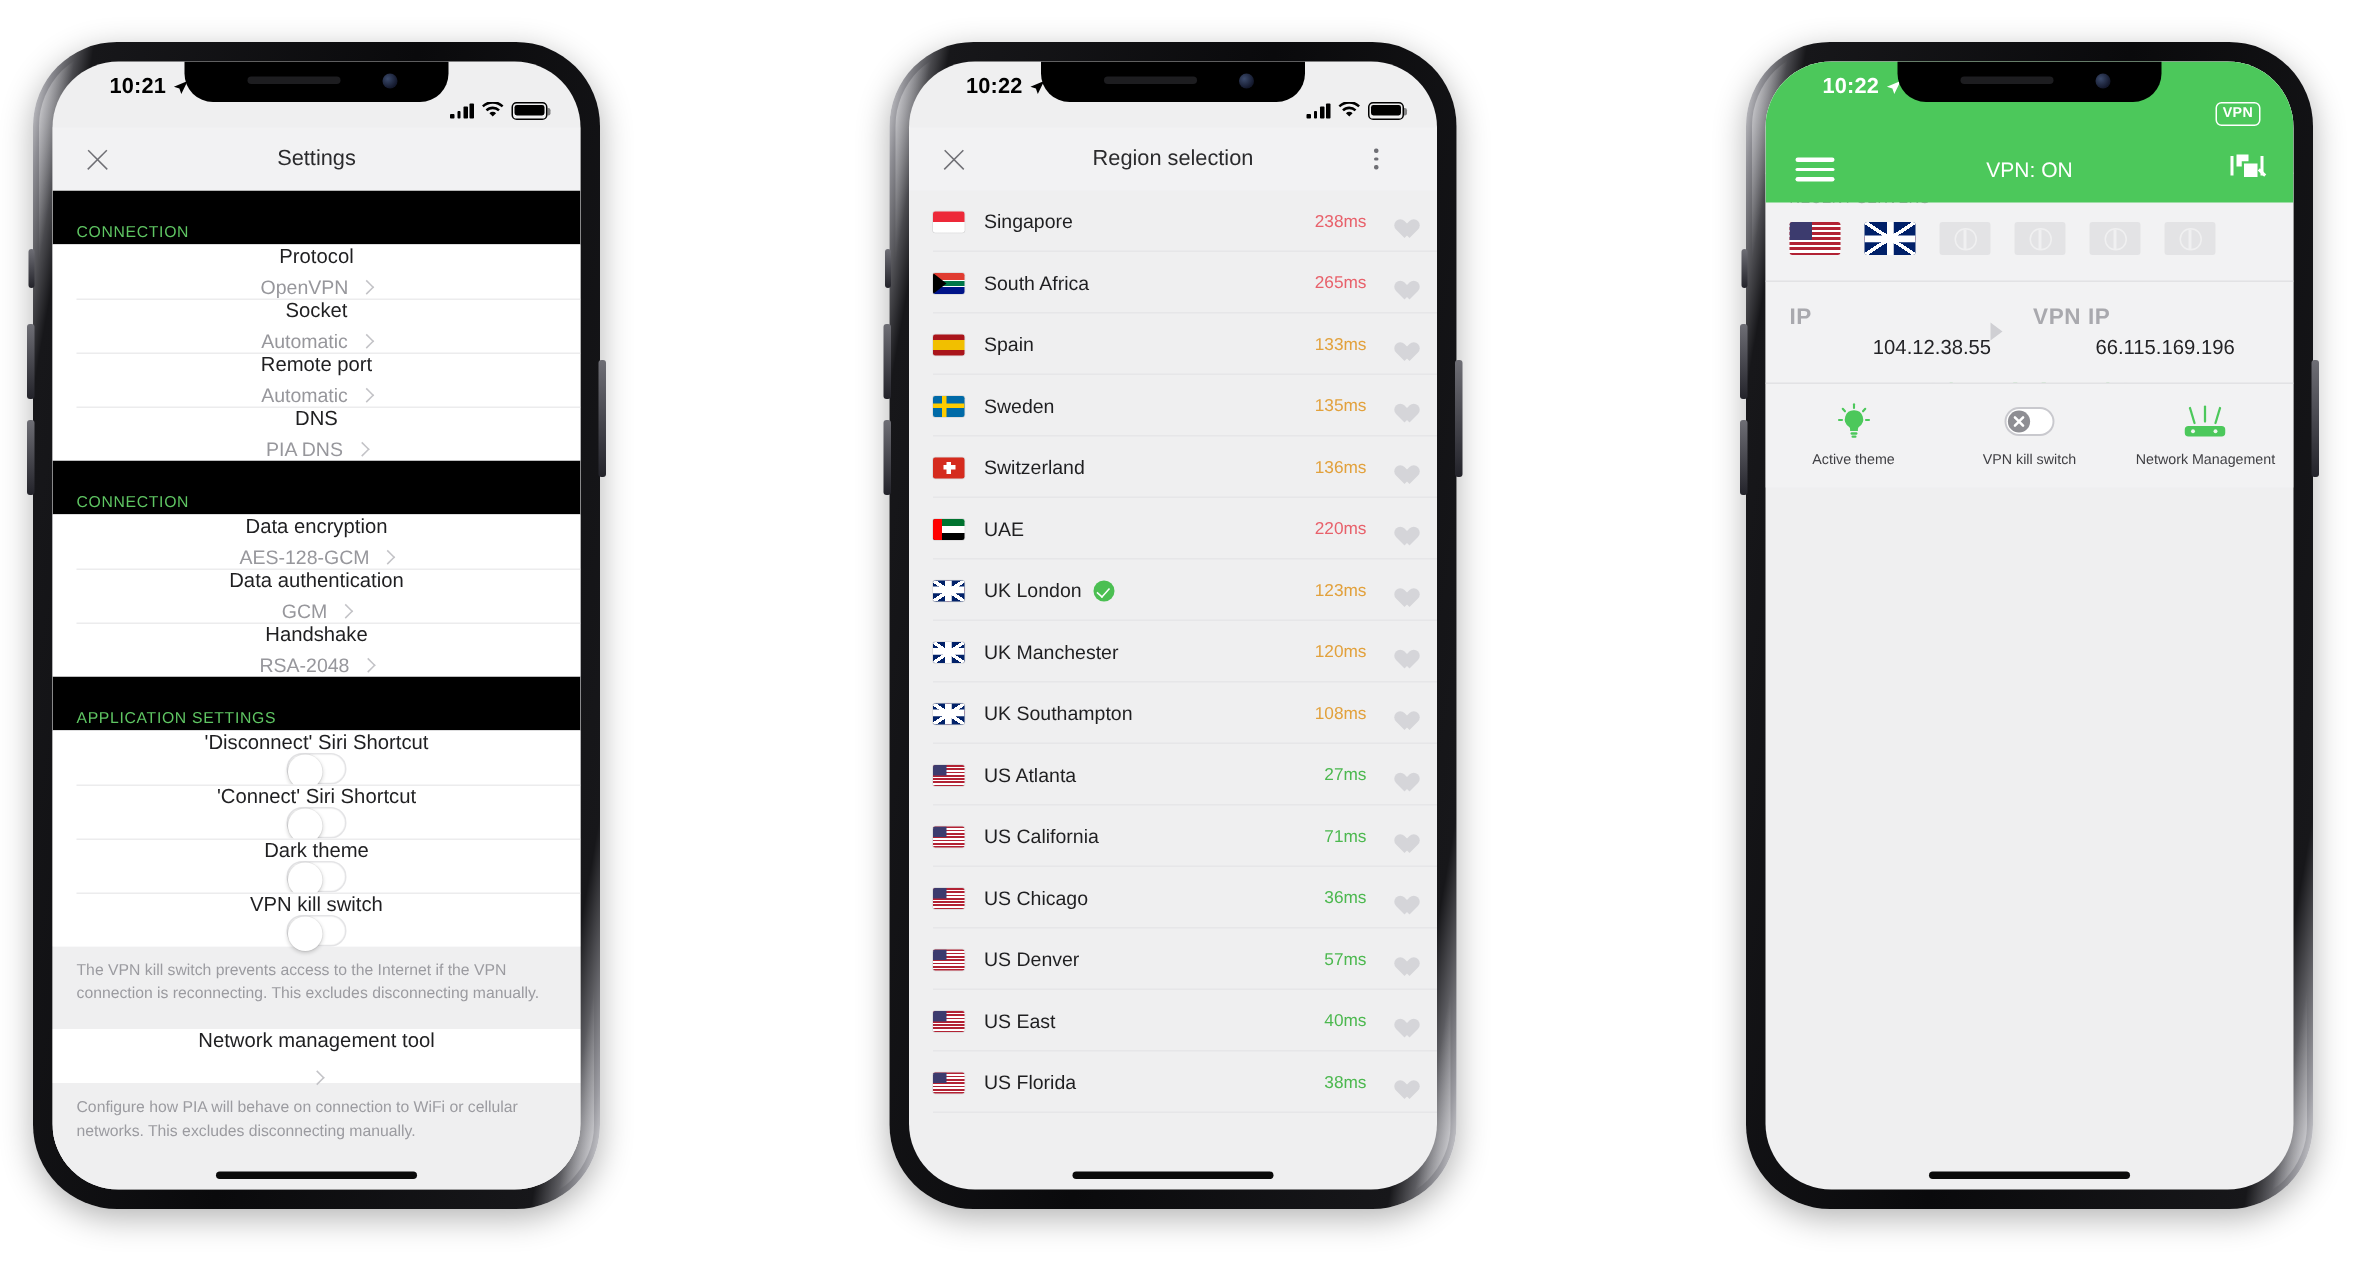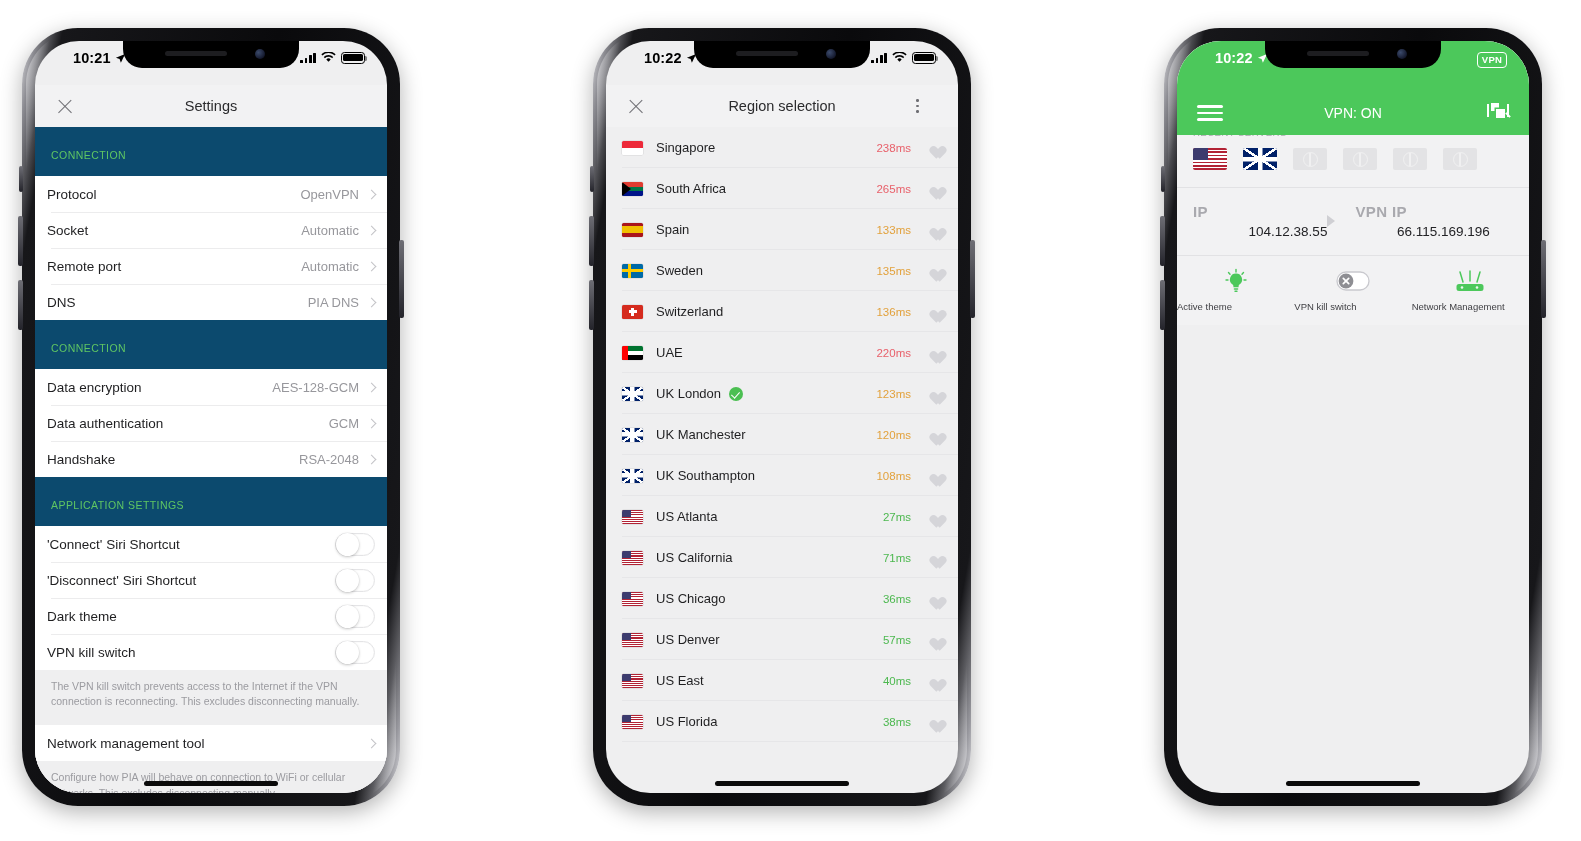--- a/index.html
+++ b/index.html
@@ -47,21 +47,21 @@
   .b-vdn   { left:-4px; top:252px; width:5px; height:50px; }
   .b-pwr   { right:-4px; top:212px; width:5px; height:78px; }
 
   
   .statusbar {
     position: absolute; top: 0; left: 12px; right: 0; height: 44px; z-index: 30;
     display: flex; align-items: flex-start; justify-content: space-between;
     padding: 9px 22px 0 26px; color: #000;
   }
   .sb-time { font-size: 14.5px; font-weight: bold; letter-spacing: .1px; display:flex; align-items:center; gap:4px; }
-  .sb-right { display: flex; align-items: flex-start; gap: 5px; padding-top: 2px; }
+  .sb-right { display: flex; align-items: flex-start; gap: 5px; padding-top: 2px; margin-top: 16px; }
   .bars { display:flex; align-items:flex-end; gap:1.5px; height:11px; }
   .bars i { display:block; width:2.8px; background: currentColor; border-radius:.6px; }
   .bars i:nth-child(1){height:3.5px;} .bars i:nth-child(2){height:5.5px;}
   .bars i:nth-child(3){height:8px;}   .bars i:nth-child(4){height:10.5px;}
   .batt { width:24px; height:11.5px; border:1.4px solid currentColor; border-radius:3.4px; position:relative; padding:1.4px; }
   .batt::after { content:""; position:absolute; right:-3.4px; top:3.2px; width:2px; height:5px;
                  background: currentColor; border-radius:0 1.5px 1.5px 0; opacity:.45; }
   .batt b { display:block; height:100%; background: currentColor; border-radius:1.6px; }
 
   .home-ind {
@@ -84,25 +84,25 @@
   .nav-close::before { transform: rotate(45deg);} .nav-close::after { transform: rotate(-45deg);}
   .nav-sort { position:absolute; right:20px; top:50%; transform:translateY(-50%); width:22px; height:16px; cursor:pointer; }
   .nav-sort span { position:absolute; left:7px; height:2.6px; background:#6f6f74; border-radius:1px; }
   .nav-sort span:nth-child(1){top:1px; width:15px;}
   .nav-sort span:nth-child(2){top:6.5px; width:11px;}
   .nav-sort span:nth-child(3){top:12px; width:7px;}
   .nav-sort i { position:absolute; left:0; width:2.6px; height:2.6px; background:#6f6f74; border-radius:50%; }
   .nav-sort i:nth-of-type(1){top:1px;} .nav-sort i:nth-of-type(2){top:6.5px;} .nav-sort i:nth-of-type(3){top:12px;}
 
   .list1 { position:absolute; top:86px; left:0; right:0; bottom:0; overflow:hidden; background:#efeff0; }
-  .sec-head { font-size:10.5px; letter-spacing:.45px; color:#5fc663; padding:22px 16px 15px; background:#0c4a6e; }
+  .sec-head { font-size:10.5px; letter-spacing:.45px; color:#5fc663; padding:22px 16px 2px; background:#000000; }
   .grp { background:#fff; }
   .row1 {
     display:flex; align-items:center; justify-content:space-between;
-    height:36px; padding:0 12px; background:#fff; position:relative; cursor:pointer;
+    height:36px; padding:0 24px; background:#fff; position:relative; cursor:pointer;flex-direction:column;
   }
   .row1 + .row1::before { content:""; position:absolute; left:16px; right:0; top:0; height:1px; background:#ececed; }
   .row1 .lbl { font-size:13.5px; color:#1f1f21; }
   .row1 .right { display:flex; align-items:center; gap:9px; }
   .row1 .val { font-size:13px; color:#97979c; }
   .chev { width:7px; height:7px; border-right:1.5px solid #c3c3c7; border-top:1.5px solid #c3c3c7;
           transform: rotate(45deg); }
   .sw { width:40px; height:23px; border-radius:12px; background:#fff; border:1px solid #e4e4e6;
         position:relative; box-shadow: inset 0 0 0 .5px rgba(0,0,0,.03); cursor:pointer; }
   .sw b { position:absolute; left:0px; top:-0.5px; width:23px; height:23px; border-radius:50%;
@@ -171,21 +171,21 @@
   .rf { width:34px; height:22px; border-radius:2px; overflow:hidden; position:relative; flex:none; cursor:pointer; }
   .rf.ph { background:#e3e3e5; display:flex; align-items:center; justify-content:center; }
   .rf.ph::after { content:""; width:13px; height:13px; border-radius:50%; border:1.5px solid #f0f0f1; }
   .rf.ph::before { content:""; position:absolute; width:1.5px; height:13px; background:#f0f0f1; }
   .ipbox { height:68px; display:flex; align-items:center; padding:0 16px; }
   .ipcol { width:42%; }
   .ipcol .k { font-size:15px; letter-spacing:.4px; color:#a9a9ae;font-weight:bold; }
   .ipcol .v { font-size:13.5px; color:#232326; margin-top:4px;text-align:right; }
   .ipar { width:0; height:0; border-left:8px solid #cfcfd3; border-top:6px solid transparent; border-bottom:6px solid transparent; margin:0 20px 0 0; }
   .tiles { height:70px; display:flex; align-items:center; }
-  .tile { flex:1; text-align:left; cursor:pointer; }
+  .tile { flex:1; text-align:center; cursor:pointer; }
   .tile .tl { font-size:9.5px; color:#3f3f43; margin-top:7px; }
   .tico { height:26px; display:flex; align-items:center; justify-content:center; }
 
   
   .f-ro { background: linear-gradient(90deg,#002b7f 33.3%,#fcd116 33.3% 66.6%,#ce1126 66.6%); }
   .f-sg { background: linear-gradient(180deg,#ed2939 50%,#fff 50%); }
   .f-za { background: linear-gradient(180deg,#e03c31 33%,#fff 33% 38%,#007749 38% 62%,#fff 62% 67%,#001489 67%); }
   .f-za::after { content:""; position:absolute; left:0; top:0; border-left:9px solid #000; border-top:7px solid transparent; border-bottom:7px solid transparent; }
   .f-es { background: linear-gradient(180deg,#aa151b 25%,#f1bf00 25% 75%,#aa151b 75%); }
   .f-se { background:#006aa7; }
@@ -315,27 +315,27 @@
             <span class="right">
                 <span class="val">RSA-2048</span>
                 <span class="chev"></span>
               </span>
           </div>
         </div>
 
         <div class="sec-head">APPLICATION SETTINGS</div>
         <div class="grp">
           <div class="row1">
-            <span class="lbl">'Connect' Siri Shortcut</span>
+            <span class="lbl">'Disconnect' Siri Shortcut</span>
             <span class="sw">
                 <b></b>
               </span>
           </div>
           <div class="row1">
-            <span class="lbl">'Disconnect' Siri Shortcut</span>
+            <span class="lbl">'Connect' Siri Shortcut</span>
             <span class="sw">
                 <b></b>
               </span>
           </div>
           <div class="row1">
             <span class="lbl">Dark theme</span>
             <span class="sw">
                 <b></b>
               </span>
           </div>

